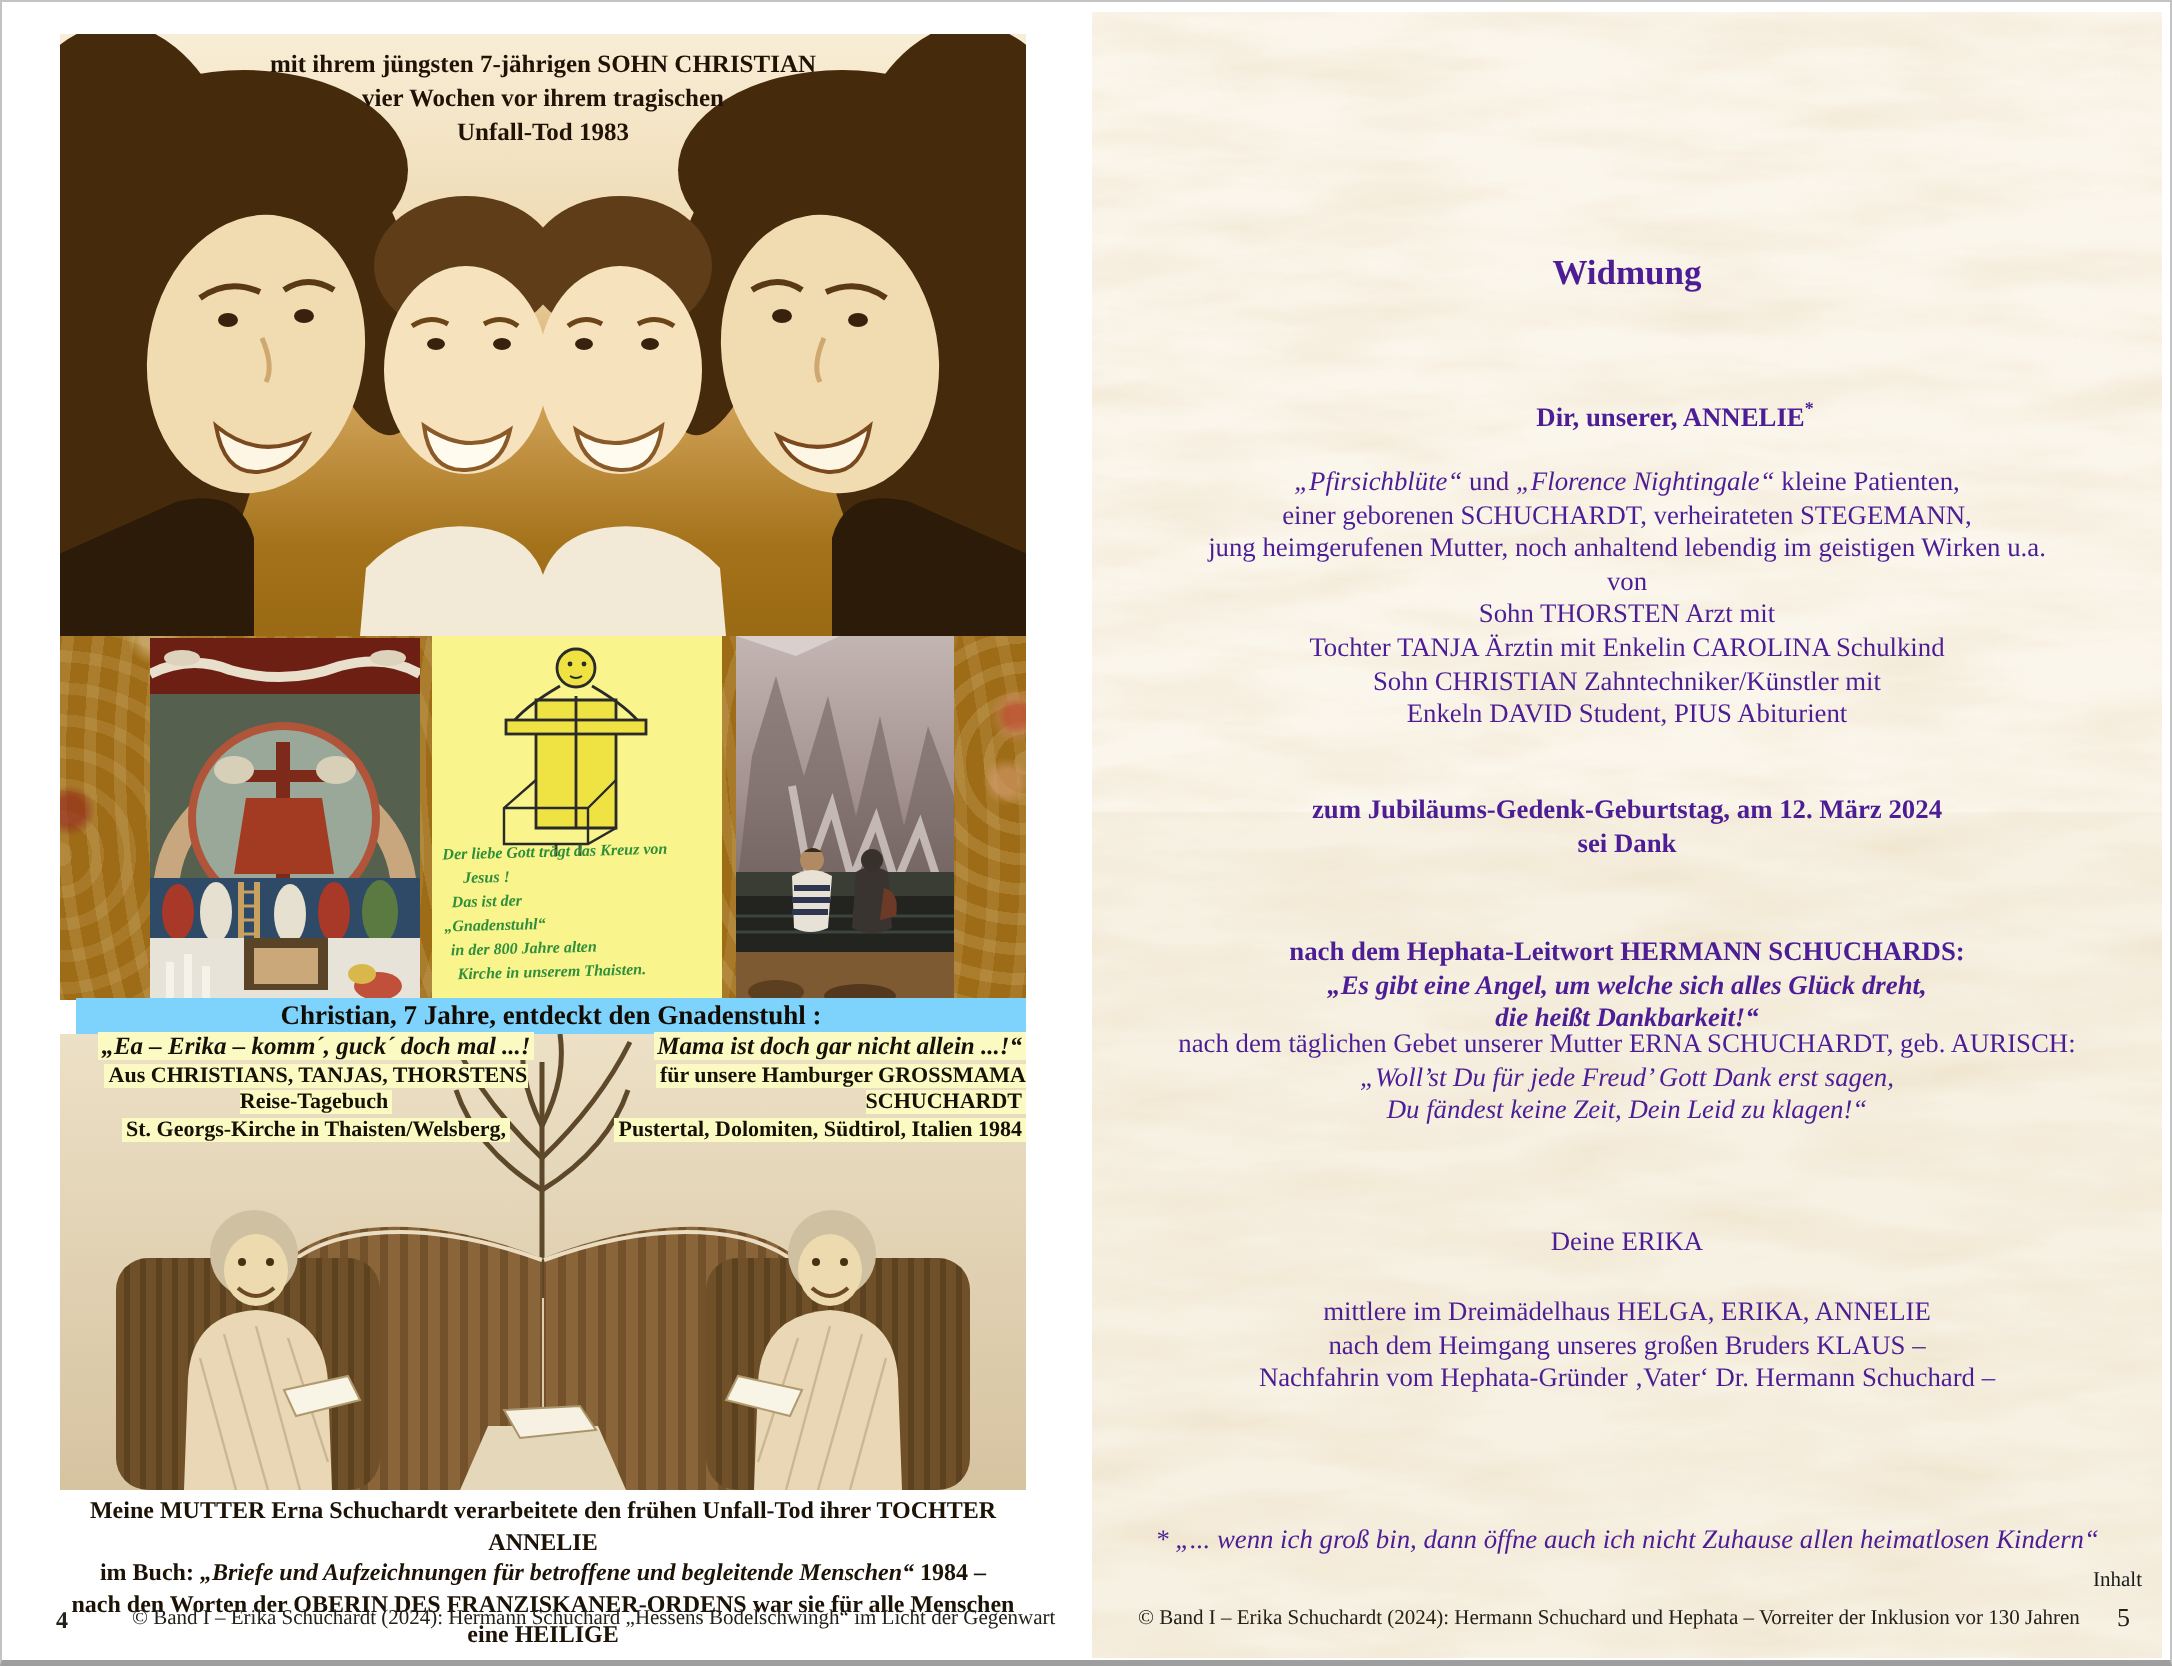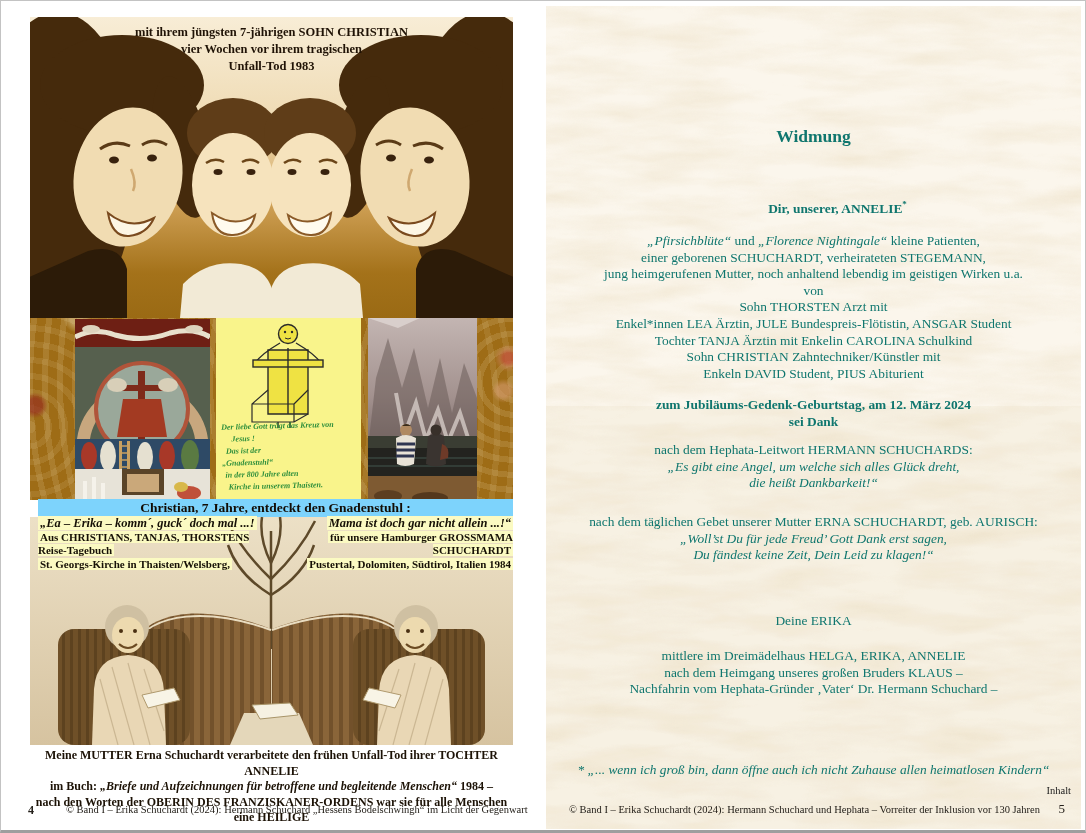--- a/index.html
+++ b/index.html
@@ -37,42 +37,42 @@
   #drawing-figure{position:absolute;left:0;top:0;width:145px;height:110px;}
   #drawing-text{position:absolute;left:6px;top:102px;width:135px;
     font-style:italic;font-size:8px;line-height:12px;color:#2f8f3c;
     transform:rotate(-1.5deg);font-weight:bold;}
   #caption-strip{left:32px;top:493px;width:475px;height:18px;background:#7dd3fc;
     text-align:center;font-weight:bold;font-size:13.5px;line-height:18px;color:#120c04;}
   #bottom-photo{left:24px;top:511px;width:483px;height:228px;overflow:hidden;}
   #bottom-photo svg{display:block;width:100%;height:100%;}
   #caption-cols{left:32px;top:511px;width:475px;height:50px;font-size:11px;}
   .cap-col{position:absolute;top:0;width:240px;}
-  #cap-left{left:0;text-align:left;}
+  #cap-left{left:0;text-align:center;}
   #cap-right{right:0;text-align:right;width:236px;}
   .cap-line{margin-bottom:0px;line-height:13.5px;}
   .cap-line span{background:#fbfac2;padding:0 2px;font-weight:bold;color:#161006;}
   .cap-quote span{font-style:italic;font-size:12.5px;}
   #bottom-text{left:24px;top:742px;width:483px;text-align:center;
     font-weight:bold;font-size:12px;line-height:15.5px;color:#1c1206;}
   #bottom-text .em{font-style:italic;}
   .footer-row{font-size:10.5px;color:#24201a;}
   #footer-left{left:0;top:797px;width:540px;height:18px;}
   #footer-left .pnum{position:absolute;left:22px;top:0;font-weight:bold;font-size:12px;}
   #footer-left .ftext{position:absolute;left:60px;right:10px;top:1px;text-align:left;}
   
   #right-page{left:545px;top:5px;width:535px;height:823px;background:#fbf6ec;}
   #sand-tex{left:0;top:0;width:535px;height:823px;}
   #sand-tex svg{display:block;width:100%;height:100%;}
-  .rp{width:535px;text-align:center;font-size:13.4px;line-height:16.6px;color:#0f766e;}
+  .rp{width:535px;text-align:center;font-size:13.4px;line-height:16.6px;color:#4c1d95;}
   #rp-title{top:122px;font-weight:bold;font-size:17.5px;}
   #rp-ded{top:190px;font-weight:bold;padding-left:48px;}
   #rp-para1{top:227px;}
   #rp-jub{top:391px;font-weight:bold;}
-  #rp-leit{top:436px;}
+  #rp-leit{top:462px;font-weight:bold;}
   #rp-gebet{top:508px;}
   #rp-sig{top:607px;}
   #rp-closing{top:642px;}
   #rp-footnote{top:756px;font-style:italic;font-size:13.4px;}
   #rp-inhalt{top:779px;right:10px;font-size:10.5px;color:#1a1a1a;cursor:pointer;}
   #footer-right{left:0;top:797px;width:535px;height:18px;}
   #footer-right .ftext{position:absolute;left:23px;top:1px;}
   #footer-right .pnum{position:absolute;right:16px;top:-2px;font-size:13px;}
   .i{font-style:italic;}
   sup{font-size:9px;vertical-align:6px;}
@@ -314,21 +314,20 @@
     </div>
 
     <div id="rp-para1" class="abs rp">
       <div>
         <span class="i">„Pfirsichblüte“</span><span> und </span><span class="i">„Florence Nightingale“</span><span> kleine Patienten,</span>
       </div>
       <div>einer geborenen SCHUCHARDT, verheirateten STEGEMANN,</div>
       <div>jung heimgerufenen Mutter, noch anhaltend lebendig im geistigen Wirken u.a.</div>
       <div>von</div>
       <div>Sohn THORSTEN Arzt mit</div>
-      <div>Enkel*innen LEA Ärztin, JULE Bundespreis-Flötistin, ANSGAR Student</div>
       <div>Tochter TANJA Ärztin mit Enkelin CAROLINA Schulkind</div>
       <div>Sohn CHRISTIAN Zahntechniker/Künstler mit</div>
       <div>Enkeln DAVID Student, PIUS Abiturient</div>
     </div>
 
     <div id="rp-jub" class="abs rp">
       <div>zum Jubiläums-Gedenk-Geburtstag, am 12. März 2024</div>
       <div>sei Dank</div>
     </div>
 

